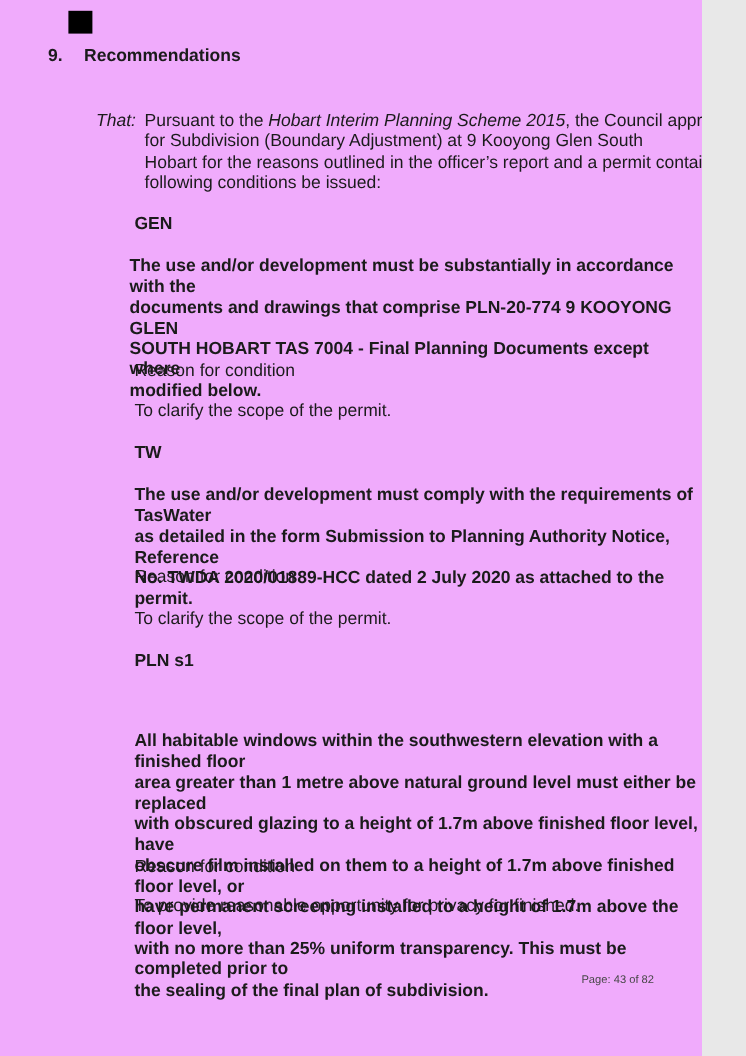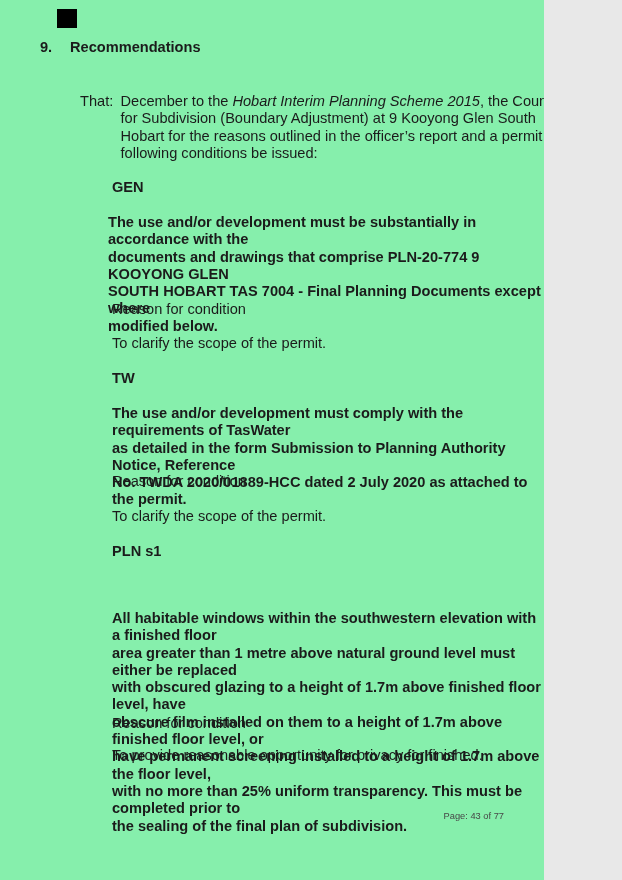--- a/index.html
+++ b/index.html
@@ -3,43 +3,43 @@
 <meta charset="utf-8">
 <style>
   html, body { margin: 0; padding: 0; }
   body {
     width: 622px; height: 880px;
     background: #e8e8e8;
     font-family: "Liberation Sans", sans-serif;
   }
   .page {
     position: relative;
-    width: 544px; height: 880px;
-    background: #86efac;
+    width: 585px; height: 880px;
+    background: #f0abfc;
     overflow: hidden;
     color: #1b1b1b;
   }
   .t {
     position: absolute;
     font-size: 14.6px;
     line-height: 17.3px;
     white-space: pre-line;
     color: #1b1b1b;
   }
   .b { font-weight: 700; }
   .marker {
     position: absolute;
     left: 57px; top: 9px;
     width: 20px; height: 19px;
     background: #000000;
   }
   .heading { left: 40px; top: 39px; }
   .heading .num { display: inline-block; width: 30px; }
   .preamble { left: 80px; top: 93px; display: flex; align-items: flex-start; }
-  .preamble .label { width: 40.5px; flex: 0 0 40.5px; }
+  .preamble .label { width: 40.5px; flex: 0 0 40.5px; font-style: italic; }
   .preamble .body { white-space: pre-line; }
   .preamble .line1 { white-space: pre; }
   .footer {
     position: absolute;
     top: 810px; right: 40px;
     font-size: 9.3px; line-height: 12px;
     color: #474747;
     white-space: pre;
   }
   i { }
@@ -48,21 +48,21 @@
 <body>
 
 <div class="page">
 
   <div class="marker"></div>
 
   <div class="t b heading"><span class="num">9.</span><span>Recommendations</span></div>
 
   <div class="t preamble">
     <span class="label">That:</span>
-    <span class="body"><span class="line1"><span>December to the </span><i>Hobart Interim Planning Scheme 2015</i><span>, the Council approve the</span></span><span>application for Subdivision (Boundary Adjustment) at 9 Kooyong Glen South
+    <span class="body"><span class="line1"><span>Pursuant to the </span><i>Hobart Interim Planning Scheme 2015</i><span>, the Council approve the</span></span><span>application for Subdivision (Boundary Adjustment) at 9 Kooyong Glen South
 Hobart for the reasons outlined in the officer’s report and a permit containing the
 following conditions be issued:</span></span>
   </div>
 
   <section>
     <div class="t b" style="left:112px; top:179px">GEN</div>
     <div class="t b" style="left:108px; top:214px">The use and/or development must be substantially in accordance with the
 documents and drawings that comprise  PLN-20-774 9 KOOYONG GLEN
 SOUTH HOBART TAS 7004 - Final Planning Documents except where
 modified below.</div>
@@ -85,15 +85,15 @@
 area greater than 1 metre above natural ground level must either be replaced
 with obscured glazing to a height of 1.7m above finished floor level, have
 obscure film installed on them to a height of 1.7m above finished floor level, or
 have permanent screening installed to a height of 1.7m above the floor level,
 with no more than 25% uniform transparency. This must be completed prior to
 the sealing of the final plan of subdivision.</div>
     <div class="t" style="left:112px; top:715px">Reason for condition</div>
     <div class="t" style="left:112px; top:747px">To provide reasonable opportunity for privacy for finished.</div>
   </section>
 
-  <div class="footer">Page: 43 of 77</div>
+  <div class="footer">Page: 43 of 82</div>
 
 </div>
 
 </body></html>

